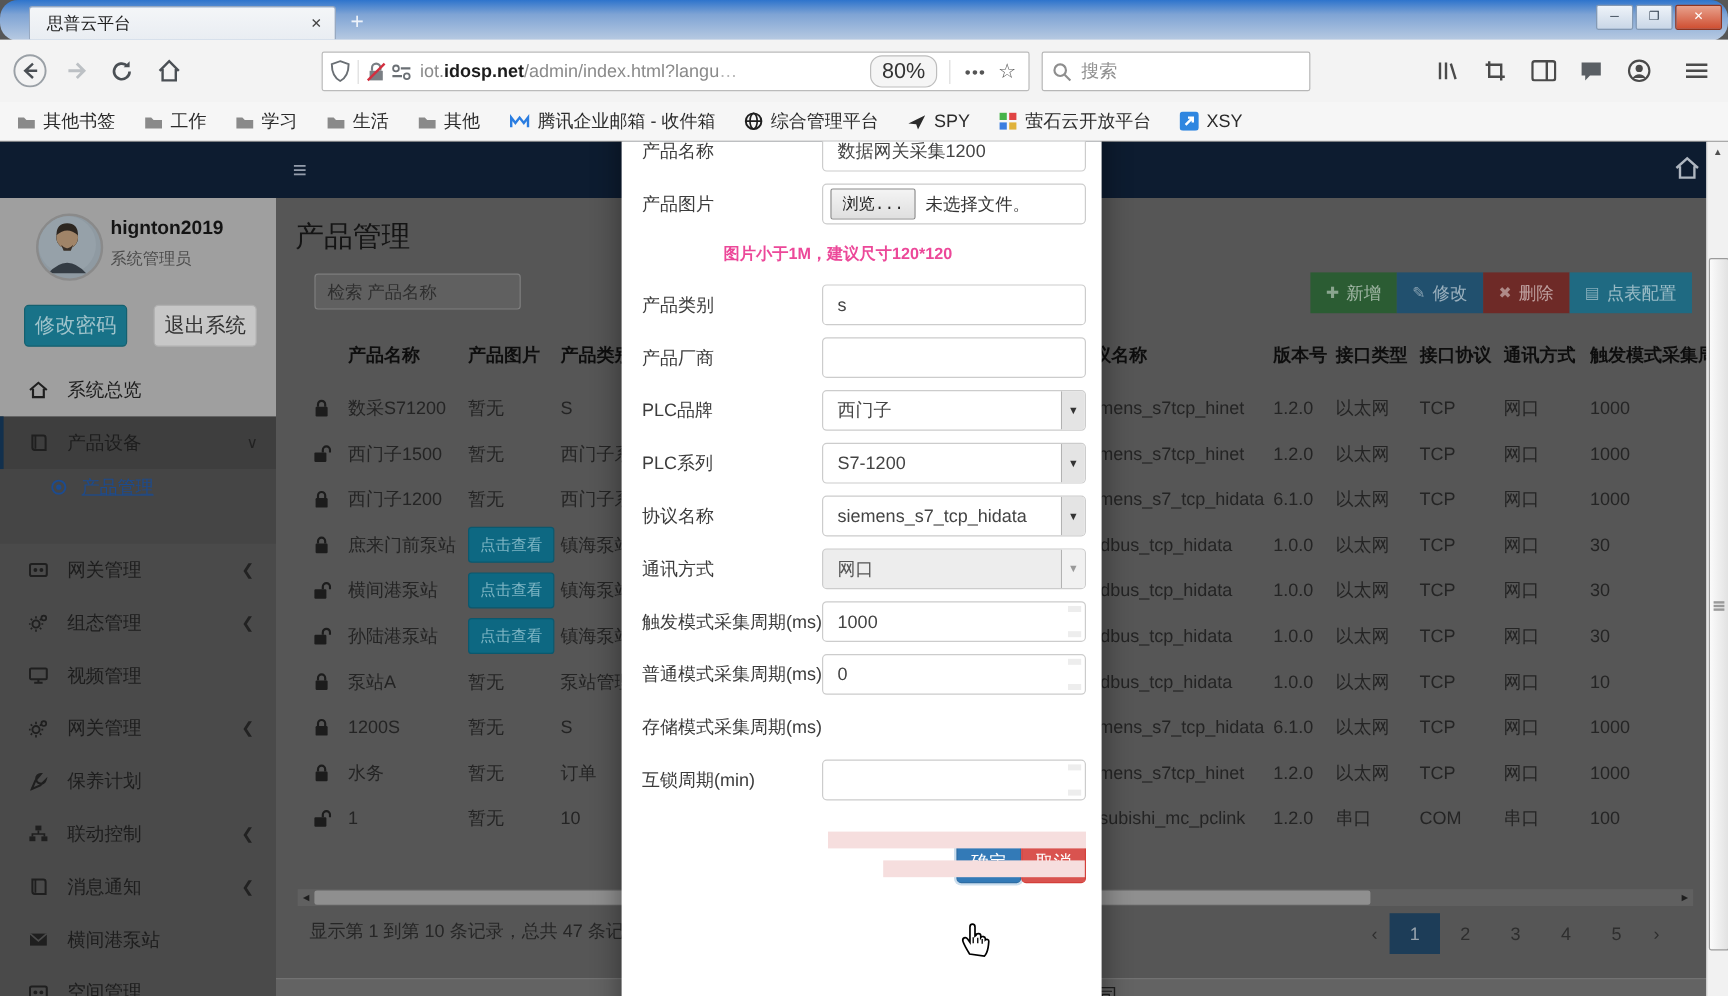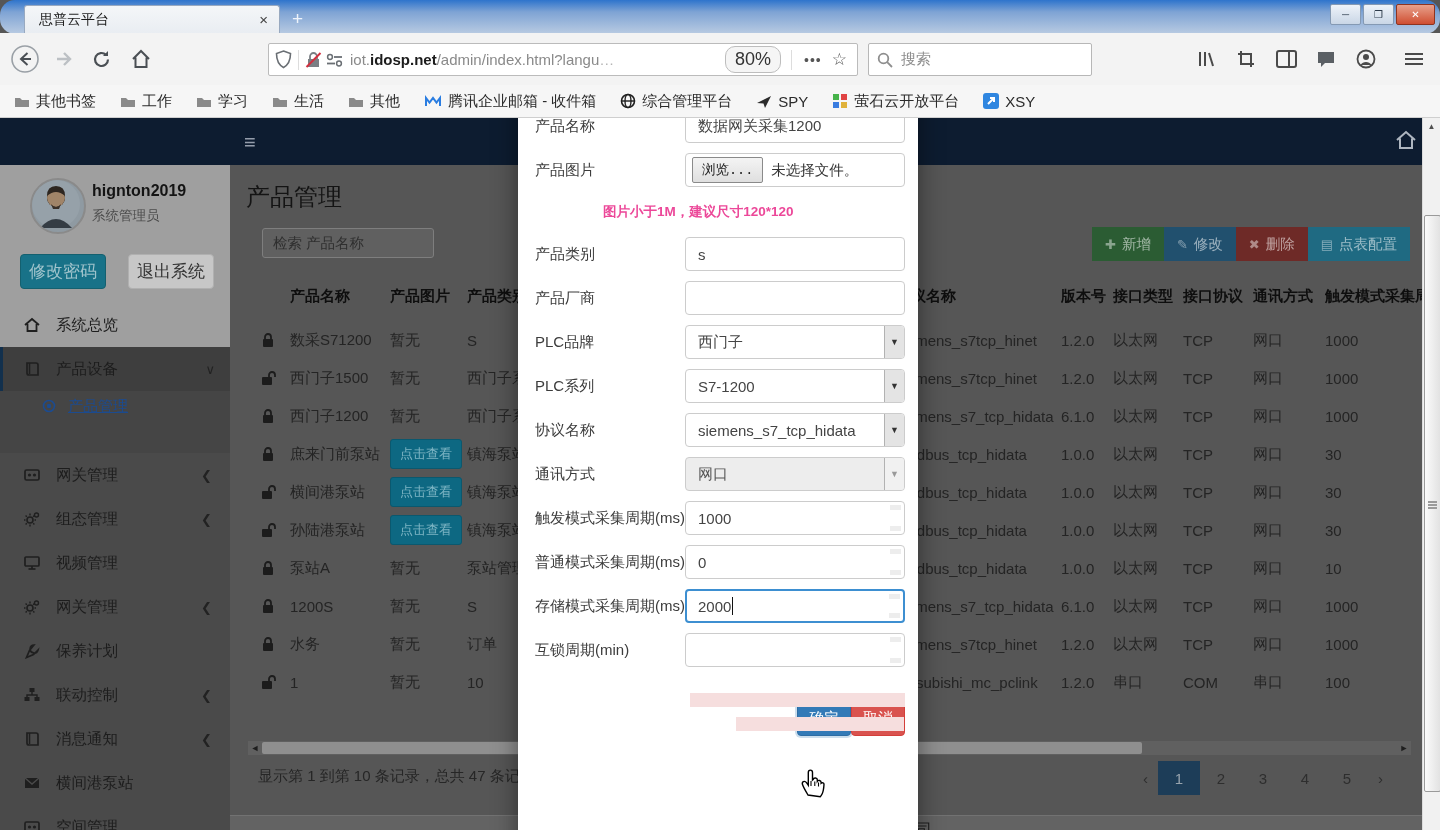--- a/index.html
+++ b/index.html
@@ -825,24 +825,20 @@
           </div>
         </div>
         <div class="m-row">
           <div class="m-label">普通模式采集周期(ms)</div>
           <div class="m-ctl num ">
             <span>0</span>
           </div>
         </div>
         <div class="m-row">
           <div class="m-label">存储模式采集周期(ms)</div>
-          <div class="m-ctl num focused">
-            <span>2000</span>
-            <span class="caret"></span>
-          </div>
         </div>
         <div class="m-row">
           <div class="m-label">互锁周期(min)</div>
           <div class="m-ctl num ">
             <span></span>
           </div>
         </div>
       </div>
     <div id="m-btns">
       <div class="m-btn m-ok">确定</div>

